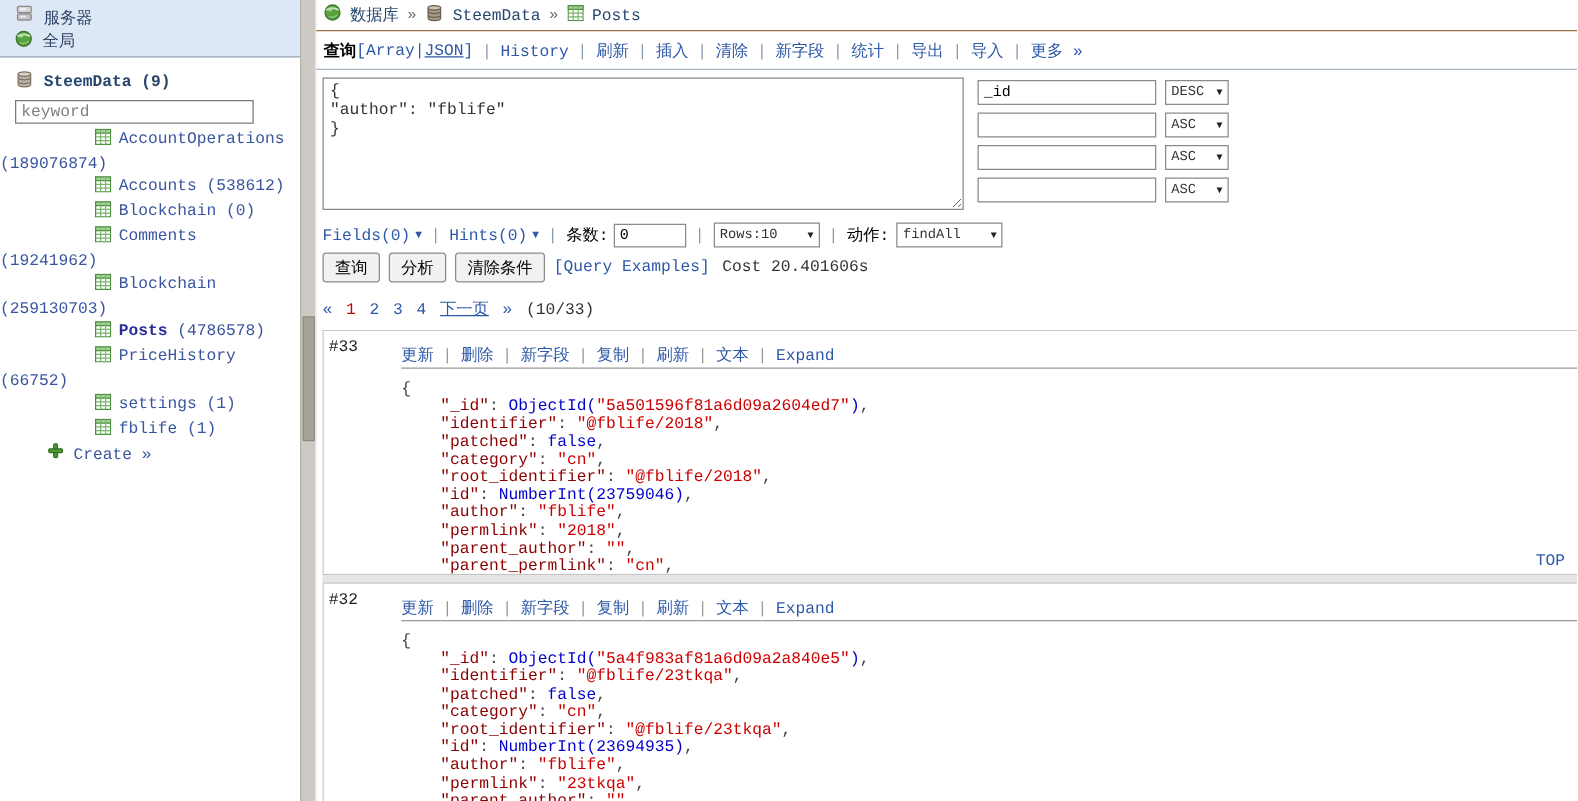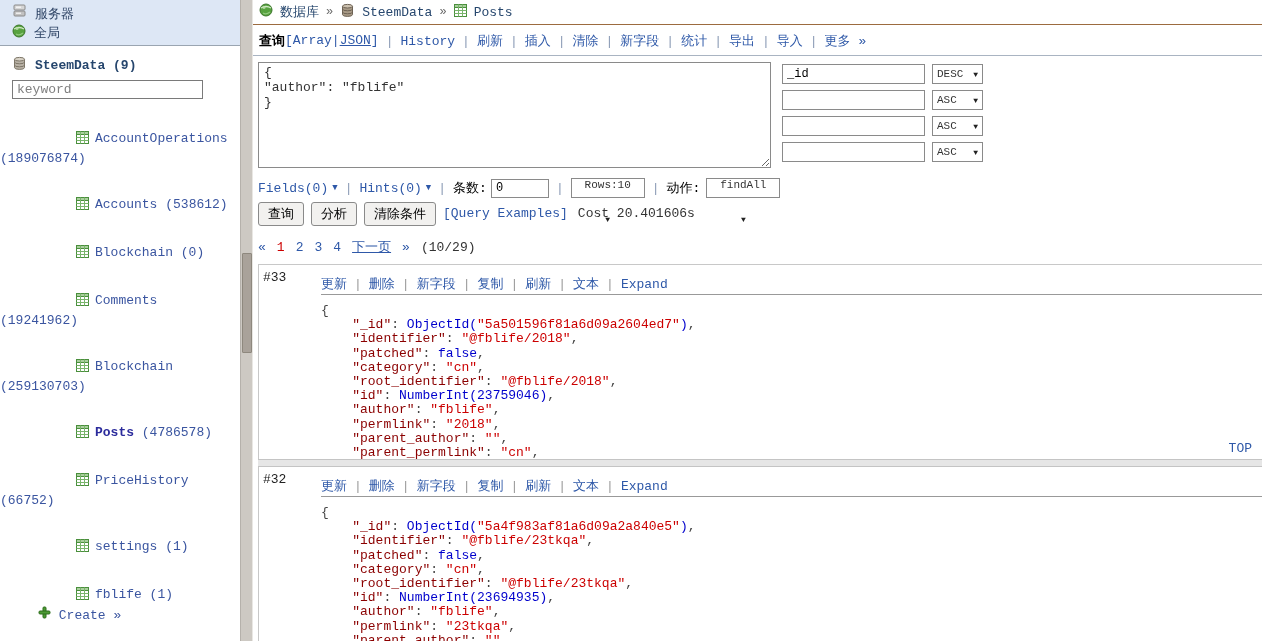--- a/index.html
+++ b/index.html
@@ -11,21 +11,21 @@
   
   .sidebar { position:absolute; left:0; top:0; width:240px; height:641px; background:#fff; }
   .side-top { height:46px; background:#dde7f5; border-bottom:1px solid #9aa5b1; padding-top:5px; }
   .side-row { display:flex; align-items:flex-end; gap:8px; padding:1px 0 1px 12px; color:#2f4566; cursor:pointer; height:19px; }
   .side-db { padding-top:10px; }
   .db-head { padding-left:12px; color:#26466d; font-weight:bold; display:flex; align-items:center; gap:8px; cursor:pointer; }
   .db-count { font-weight:bold; }
   .filter-input { margin:5px 0 3px 12px; width:191px; height:19px; border:1px solid #7a7a7a; color:#808080;
                   font:13px "Liberation Mono","DejaVu Sans Mono",monospace; padding:1px 4px; background:#fff; }
   .col-list { color:#3a55a0; }
-  .col-item { text-indent:38px; line-height:18px; cursor:pointer;margin-top:28px; }
+  .col-item { text-indent:38px; line-height:18px; cursor:pointer; }
   .col-item .ic { display:inline-block; vertical-align:-2px; margin-right:6px; }
   .cname { color:#3a55a0; }
   .col-item.active .cname { font-weight:bold; color:#2b2b9c; }
   .ccount { color:#3a55a0; }
   .create-row { text-indent:38px; line-height:18px; color:#3a55a0; cursor:pointer; margin-top:0px; }
 
   
   .vscroll { position:absolute; left:240px; top:0; width:13px; height:641px; background:#cdc9c3;
              border-left:1px solid #b5b1ab; border-right:1px solid #e9e7e3; }
   .vthumb { position:absolute; left:1px; top:253px; width:10px; height:100px; background:#a9a29a;
@@ -52,21 +52,21 @@
   .sortrows { position:absolute; left:529px; top:64px; }
   .sort-row { margin-bottom:6px; height:20px; display:flex; align-items:center; }
   .sort-input { width:143px; height:20px; border:1px solid #8a8a8a; font:12px "Liberation Mono","DejaVu Sans Mono",monospace; padding:1px 4px; }
   .selbox { display:inline-flex; width:51px; height:20px; border:1px solid #8a8a8a; align-items:center;
             justify-content:space-between; padding:0 4px; font-size:11px; margin-left:7px; background:#fff; cursor:pointer; }
   .selbox .arr { font-size:8px; color:#222; }
 
   .fieldsrow { position:absolute; left:5px; top:177px; display:flex; align-items:center; height:22px; }
   .dd-arr { color:#2e58a8; font-size:9px; margin-left:4px; cursor:pointer; }
   .limit-input { width:58px; height:19px; border:1px solid #8a8a8a; font:12px "Liberation Mono","DejaVu Sans Mono",monospace; padding:1px 4px; margin-left:4px; }
-  .wide-sel { width:auto; min-width:74px; gap:24px; margin-left:0;flex-direction:column; }
+  .wide-sel { width:auto; min-width:74px; gap:24px; margin-left:0; }
 
   .btnrow { position:absolute; left:5px; top:201px; display:flex; align-items:center; gap:7px; height:25px; }
   .btn { font:13px "Liberation Mono","DejaVu Sans Mono",monospace; color:#000; padding:2px 9px; height:24px;
          background:#f2f1ef; border:1px solid #8a8a8a; border-radius:3px; cursor:pointer; }
   .cost { color:#333; margin-left:3px; }
 
   .pager { position:absolute; left:5px; top:238px; display:flex; align-items:center; gap:11px; height:18px; }
   .pglink { color:#2e58a8; cursor:pointer; }
   .pgcur { color:#cc0000; }
   .pgnext { text-decoration:underline; }
@@ -335,21 +335,21 @@
     </div>
 
     <div class="pager" id="pager">
         <a class="pglink">«</a>
         <span class="pgcur">1</span>
         <a class="pglink">2</a>
         <a class="pglink">3</a>
         <a class="pglink">4</a>
         <a class="pglink pgnext">下一页</a>
         <a class="pglink">»</a>
-        <span class="pginfo">(10/29)</span>
+        <span class="pginfo">(10/33)</span>
       </div>
 
     <div class="records" id="records">
         <div class="record">
           <span class="rec-index">#33</span>
           <div class="rec-actions">
             <a class="alink">更新</a>
             <span class="asep">|</span>
             <a class="alink">删除</a>
             <span class="asep">|</span>

